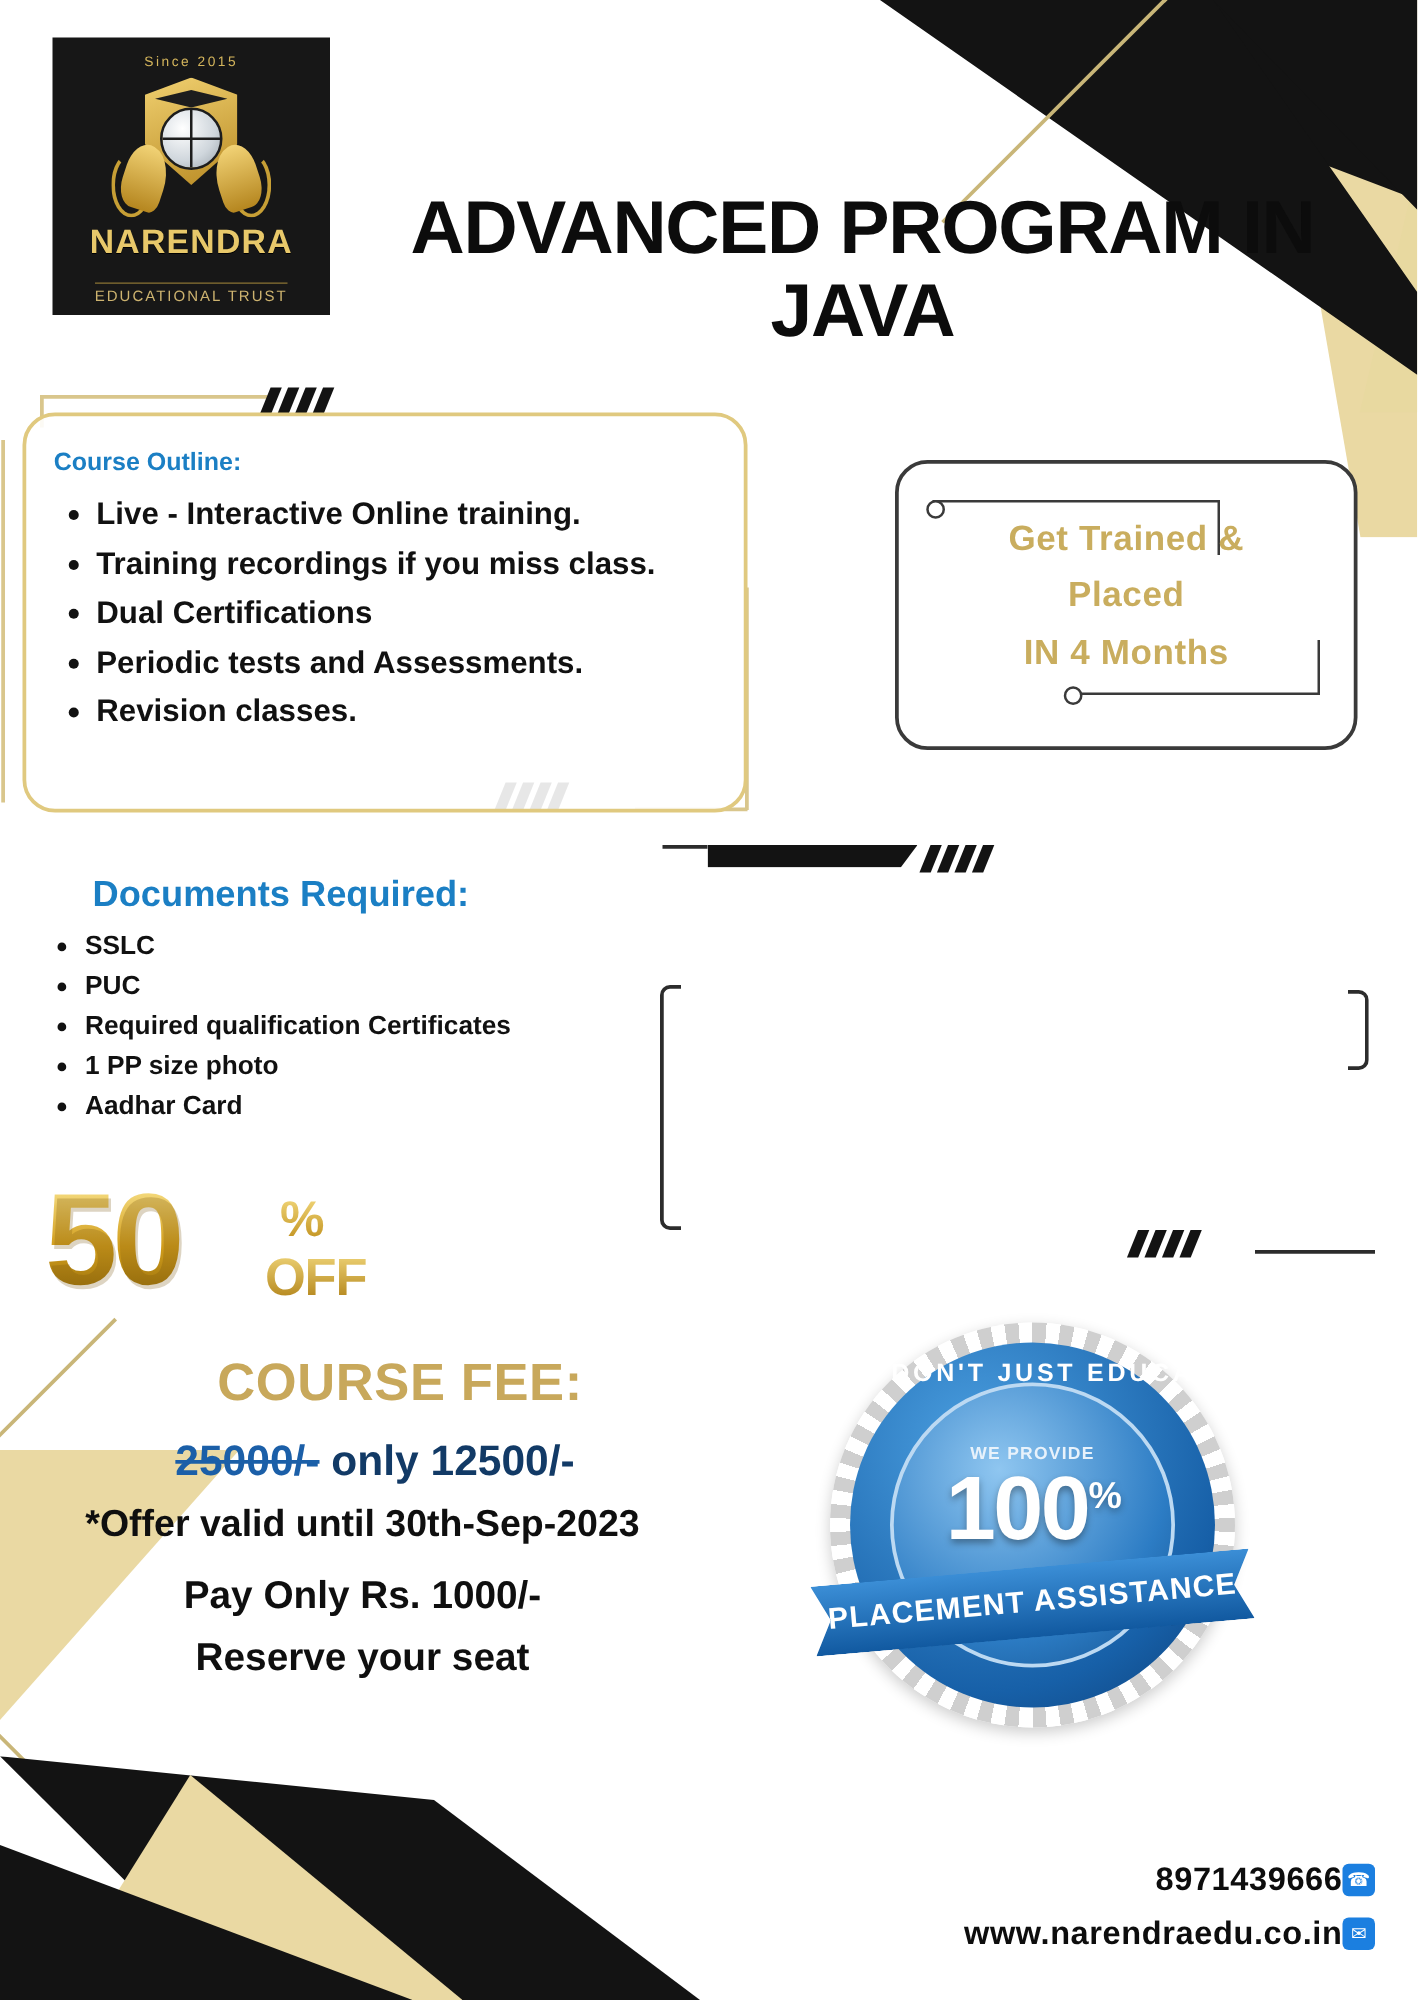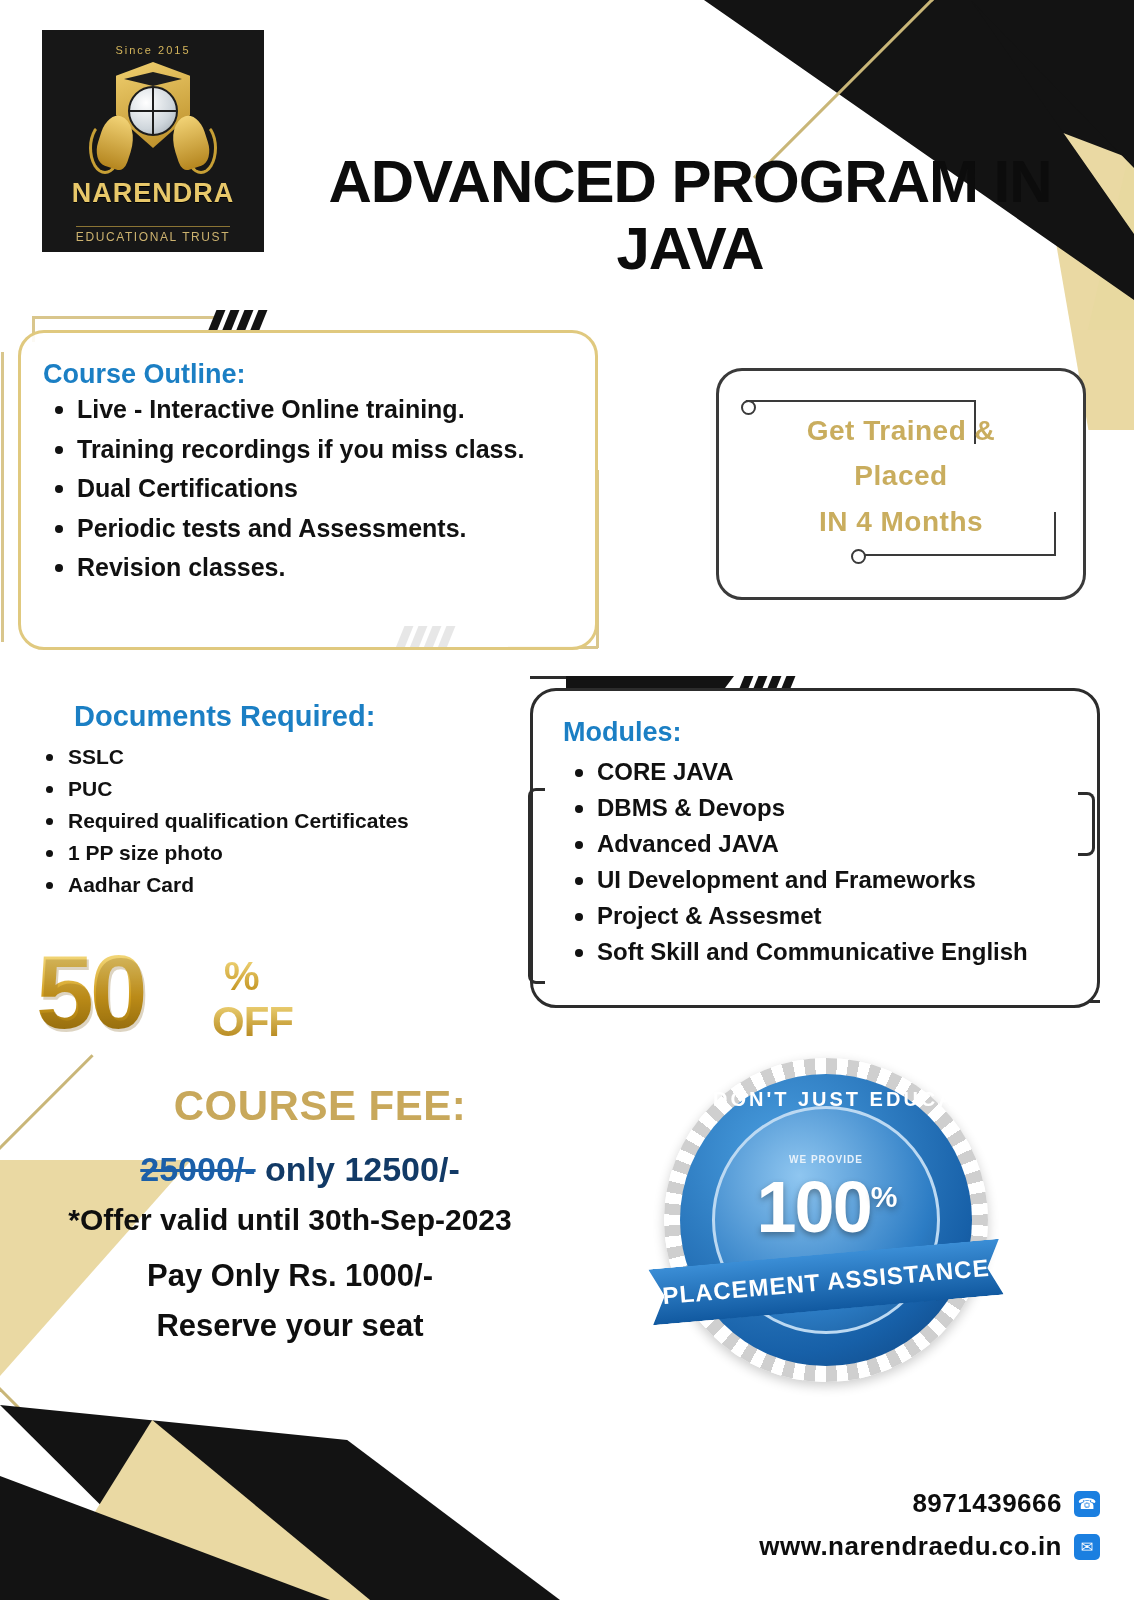--- a/index.html
+++ b/index.html
@@ -208,22 +208,23 @@
     border: 3px solid #e0c97f;
     border-radius: 26px;
     box-sizing: border-box;
     background: rgba(255,255,255,0.9);
   }
   .outline-inner {
     padding: 26px 20px 0 22px;
   }
   .heading-blue {
     color: #1b7fc4;
-    font-size: 27px;
-    font-weight: bold;
+    font-size: 20px;
+    font-weight: bold;
+    margin-bottom: 10px;
   }
   ul.bul {
     margin: 0;
     padding-left: 34px;
     list-style: none;
   }
   ul.bul li {
     position: relative;
     font-size: 25px;
     font-weight: bold;
@@ -488,21 +489,21 @@
   .seal-arc-top {
     top: 30px;
     font-size: 20px;
     letter-spacing: 3px;
   }
   .seal-small {
     position: absolute;
     top: 96px; left: 0; right: 0;
     text-align: center;
     color: #e8f2fb;
-    font-size: 10px;
+    font-size: 14px;
     letter-spacing: 1px;
     font-weight: bold;
   }
   .seal-100 {
     position: absolute;
     top: 108px; left: 0; right: 0;
     text-align: center;
     color: #ffffff;
     font-size: 72px;
     font-weight: bold;
@@ -535,21 +536,20 @@
   .contact {
     position: absolute;
     right: 34px; bottom: 38px;
     text-align: right;
     color: #0d0d0d;
   }
   .contact-row {
     display: flex;
     align-items: center;
     justify-content: flex-end;
-    gap: 12px;
     margin-top: 12px;
   }
   .contact-text {
     font-size: 26px;
     font-weight: bold;
     letter-spacing: 0.5px;
   }
   .contact-ico {
     width: 26px; height: 26px;
     border-radius: 5px;
@@ -659,33 +659,20 @@
       <i></i>
     </div>
   <div class="slash-group sg-mod-bot">
       <i></i>
       <i></i>
       <i></i>
       <i></i>
     </div>
   <div class="corner-line mod-line-1"></div>
   <div class="corner-line mod-line-2"></div>
-  <div class="modules-card">
-    <div class="modules-inner">
-      <div class="heading-blue">Modules:</div>
-      <ul class="bul">
-        <li>CORE JAVA</li>
-        <li>DBMS &amp; Devops</li>
-        <li>Advanced JAVA</li>
-        <li>UI Development and Frameworks</li>
-        <li>Project &amp; Assesmet</li>
-        <li>Soft Skill and Communicative English</li>
-      </ul>
-    </div>
-  </div>
   <div class="brkt brkt-l"></div>
   <div class="brkt brkt-r"></div>
 
   <div class="off-badge">
     <div class="off-50">50</div>
     <div class="off-pct">%</div>
     <div class="off-word">OFF</div>
   </div>
 
   <div class="fee-title">COURSE FEE:</div>

